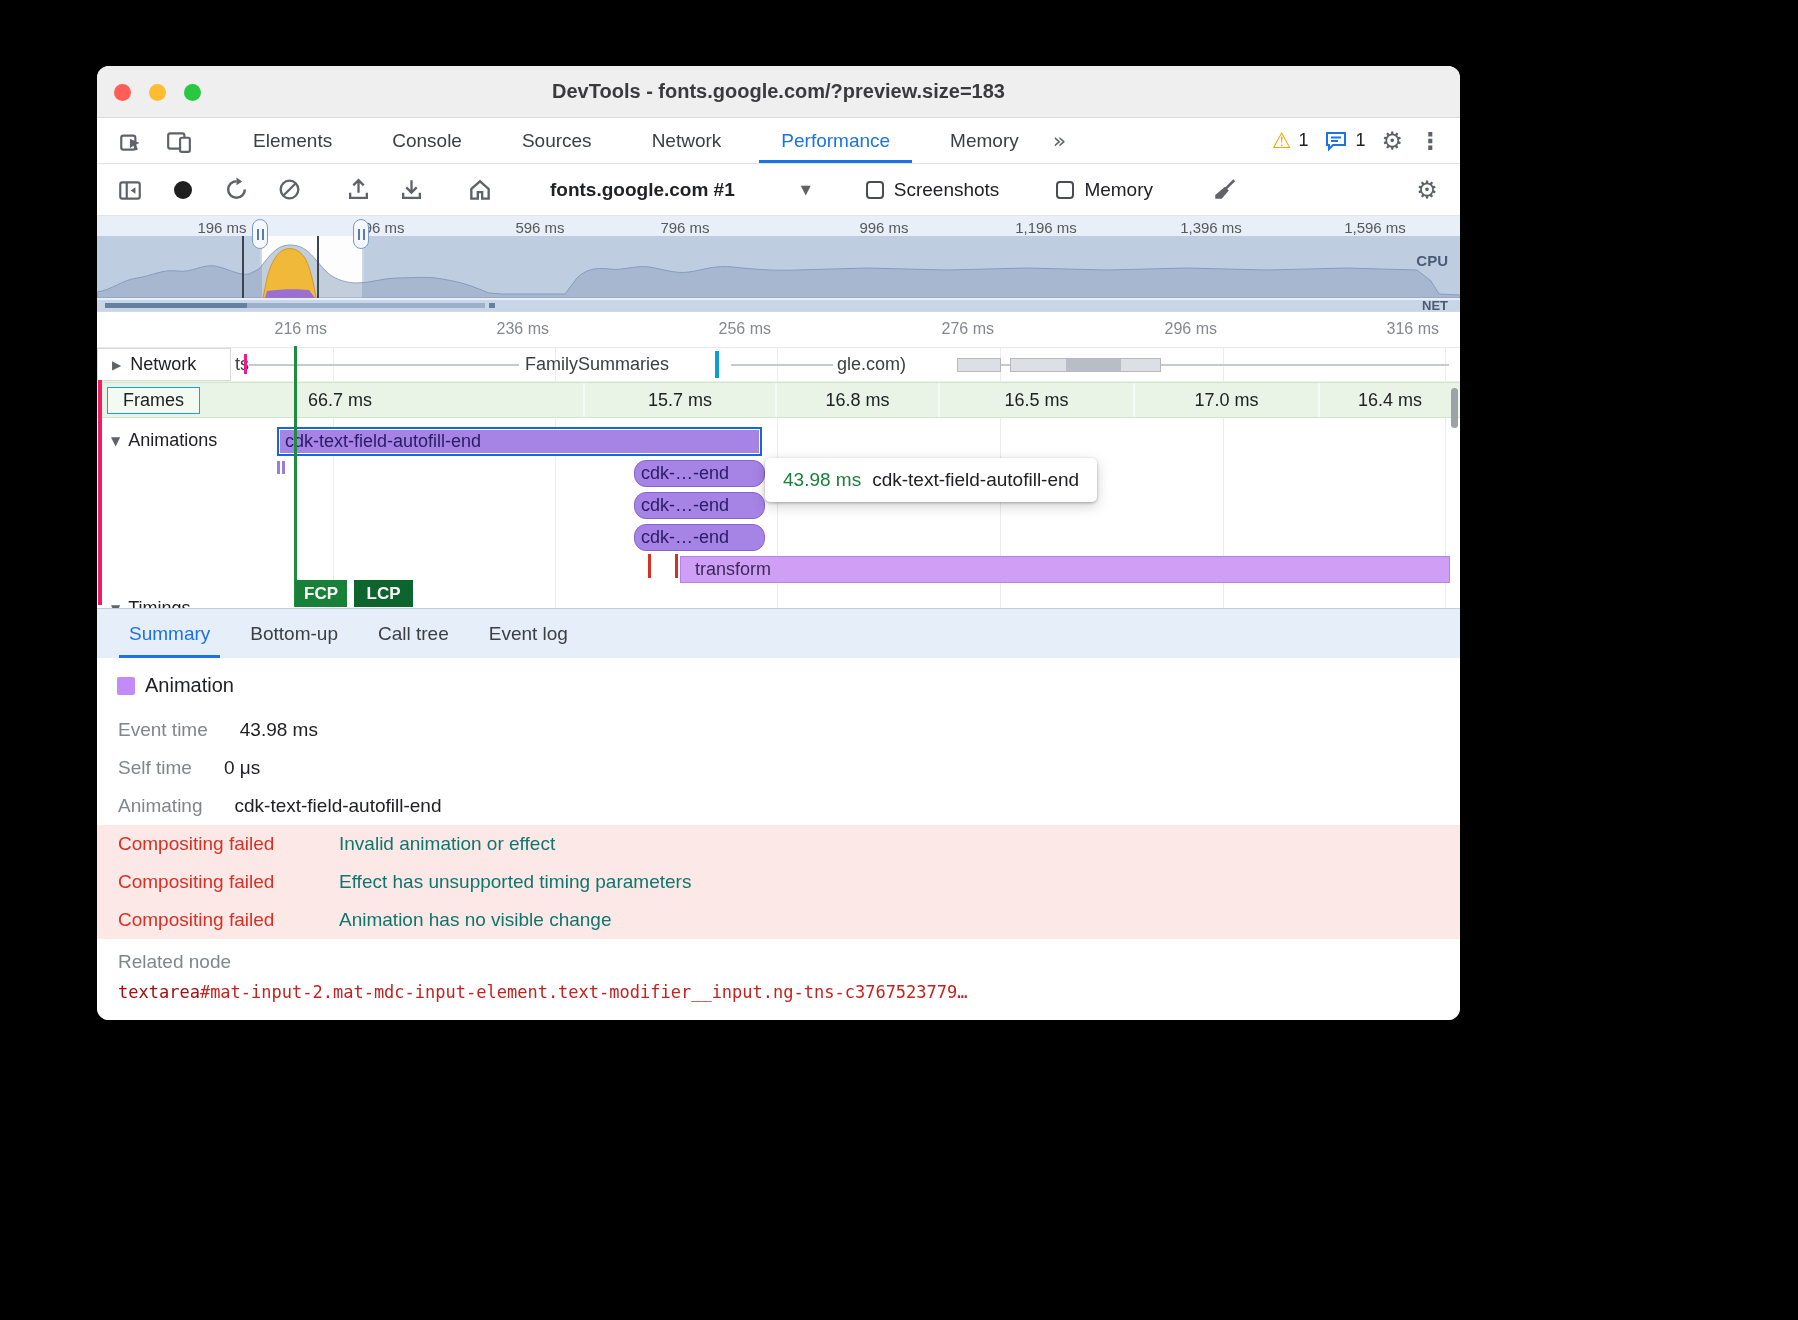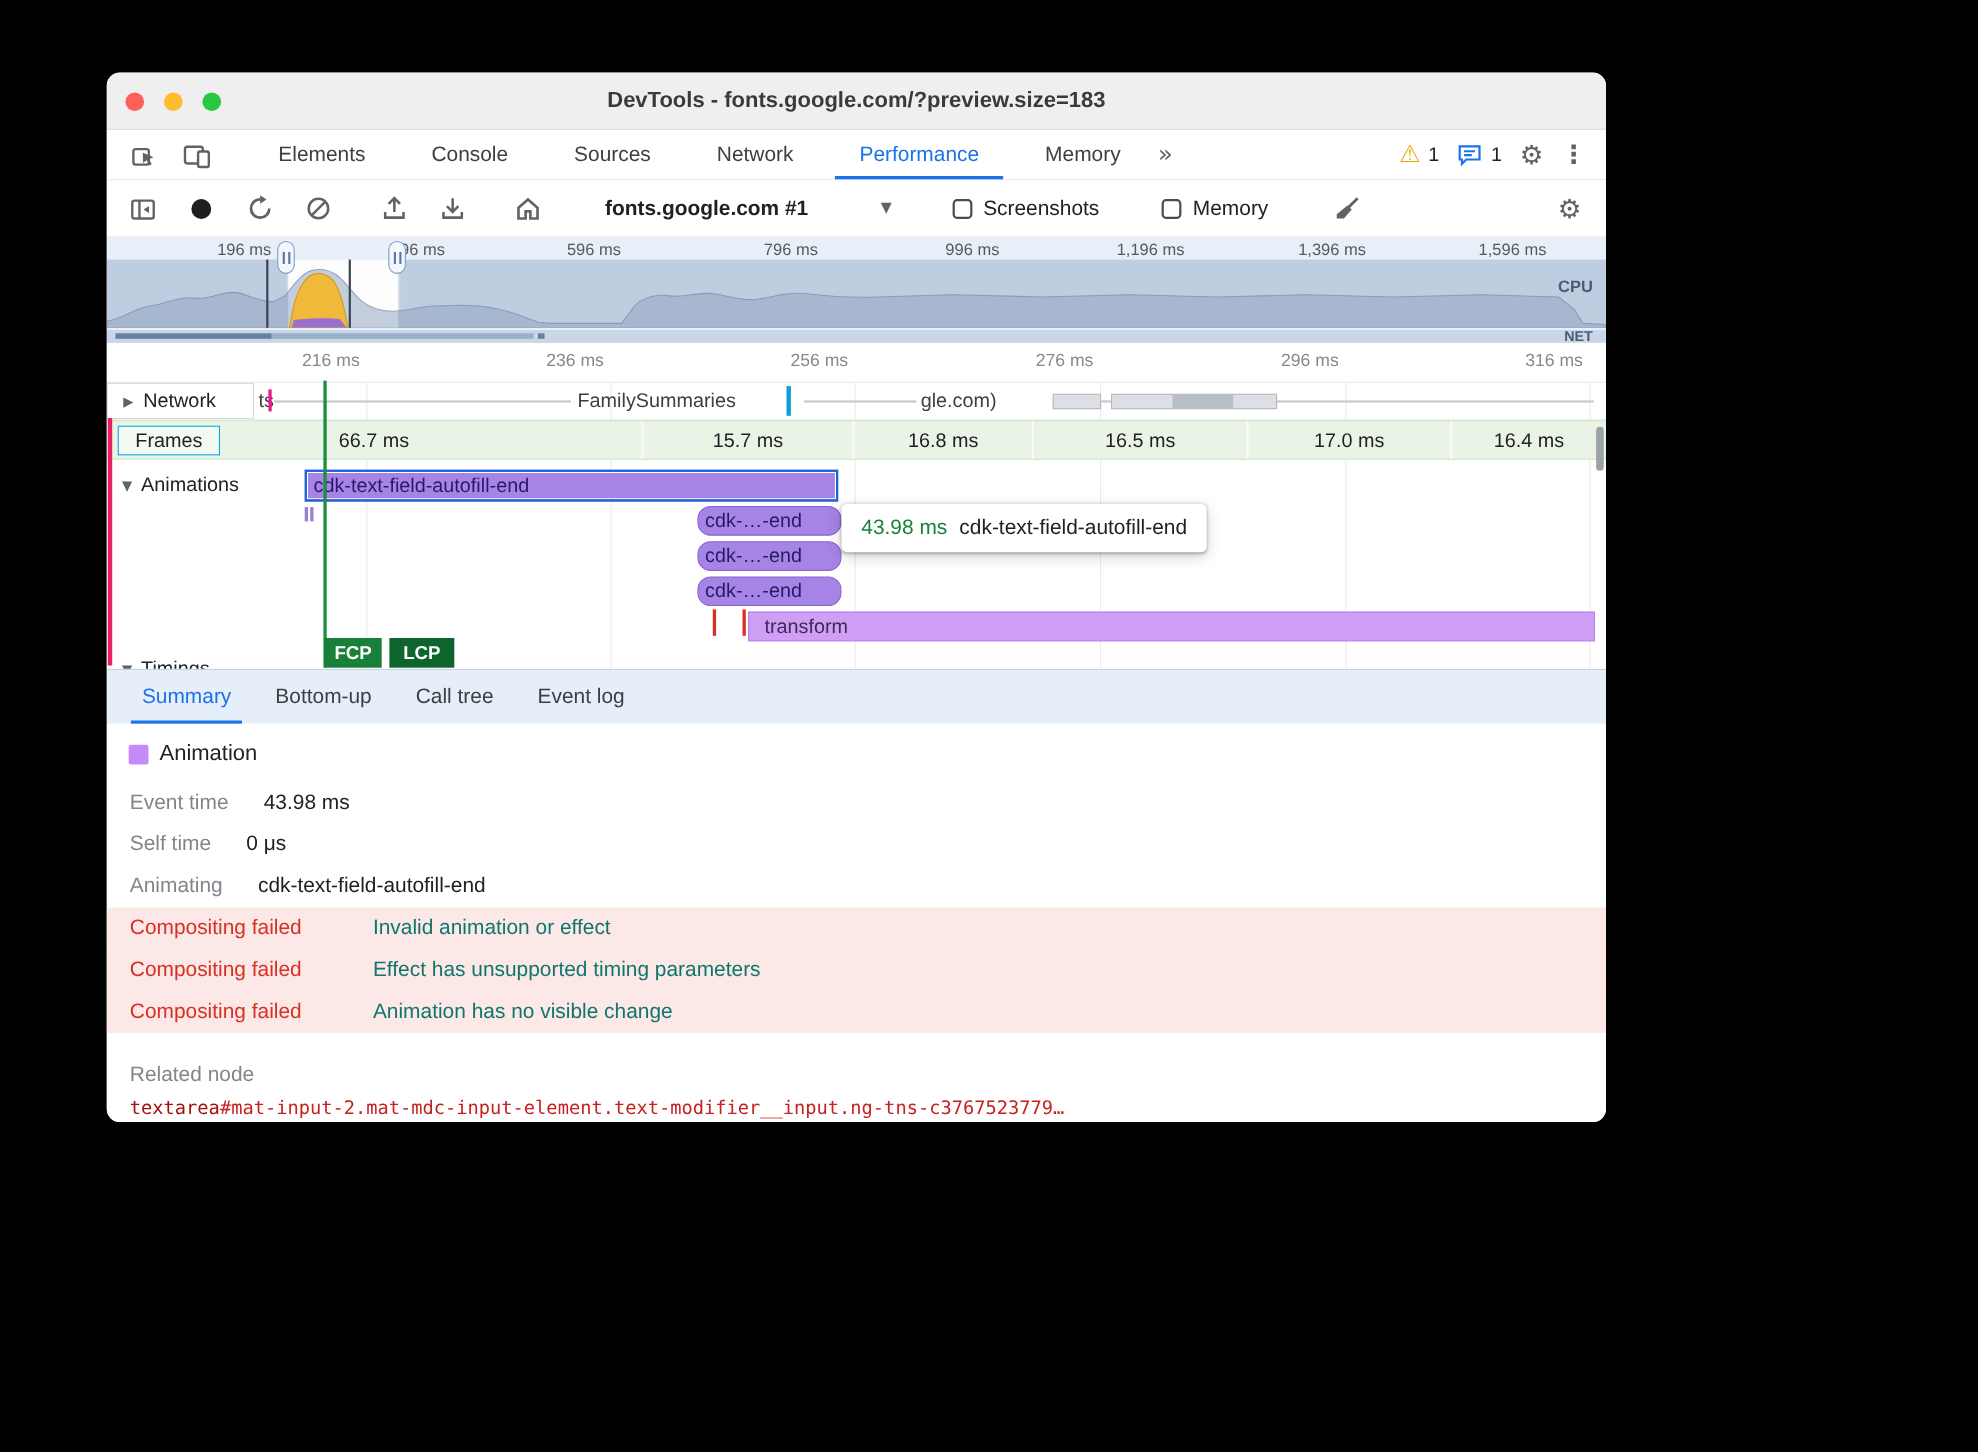--- a/index.html
+++ b/index.html
@@ -140,21 +140,21 @@
   .legend-row { padding: 16px 0 0 20px; display: flex; align-items: center; gap: 10px; }
   .legend-swatch { width: 18px; height: 18px; background: #c58af9; border-radius: 2px; }
   .legend-title { font-size: 20px; color: #202124; }
   .info-rows { margin-top: 14px; }
   .info-row { height: 38px; display: flex; align-items: center; padding-left: 21px; font-size: 19px; }
   .info-label { color: #80868b; }
   .info-value { color: #202124; margin-left: 32px; }
   .warn-row { height: 38px; display: flex; align-items: center; padding-left: 21px; background: #fce8e6; font-size: 19px; }
   .warn-label { color: #d93025; width: 221px; flex: none; }
   .warn-text { color: #0f766e; }
-  .related-row { height: 30px; margin-top: 24px; display: flex; align-items: center; padding-left: 21px; font-size: 19px; color: #80868b; }
+  .related-row { height: 30px; margin-top: 8px; display: flex; align-items: center; padding-left: 21px; font-size: 19px; color: #80868b; }
   .node-row { height: 30px; display: flex; align-items: center; padding-left: 21px;
     font-family: "DejaVu Sans Mono", "Liberation Mono", monospace; font-size: 17px; white-space: nowrap; }
   .node-tag { color: #a50e0e; }
   .node-sel { color: #c5221f; }
 
   svg.icon { display: block; }
 </style>
 </head>
 <body>
 
@@ -269,21 +269,21 @@
         <path d="M12 9 L15.5 12.5 L9 20 H3 V16.5 Z" fill="#5f6368"></path>
       </svg>
     </span>
     <span class="tool-btn right-gear glyph gear-glyph">⚙</span>
   </div>
 
   <div class="overview">
     <span class="ov-label" style="left:125px">196 ms</span>
     <span class="ov-label" style="left:283px">396 ms</span>
     <span class="ov-label" style="left:443px">596 ms</span>
-    <span class="ov-label" style="left:622px">796 ms</span>
+    <span class="ov-label" style="left:588px">796 ms</span>
     <span class="ov-label" style="left:787px">996 ms</span>
     <span class="ov-label" style="left:949px">1,196 ms</span>
     <span class="ov-label" style="left:1114px">1,396 ms</span>
     <span class="ov-label" style="left:1278px">1,596 ms</span>
 
     <svg class="ov-chart" viewBox="0 0 1363 62" preserveAspectRatio="none">
       <rect x="163" y="0" width="104" height="62" fill="#fdfdfe"></rect>
       <path d="M0,56 C15,54 25,44 40,42 C55,40 65,33 80,35 C95,37 105,28 118,30 C130,32 142,40 152,38
                L162,33 C168,26 176,13 186,10 C194,8 202,9 209,14 C216,19 224,31 232,38
                C240,44 250,47 260,47 C274,47 286,42 300,42 C315,42 330,40 345,43 C358,45 370,48 382,53

